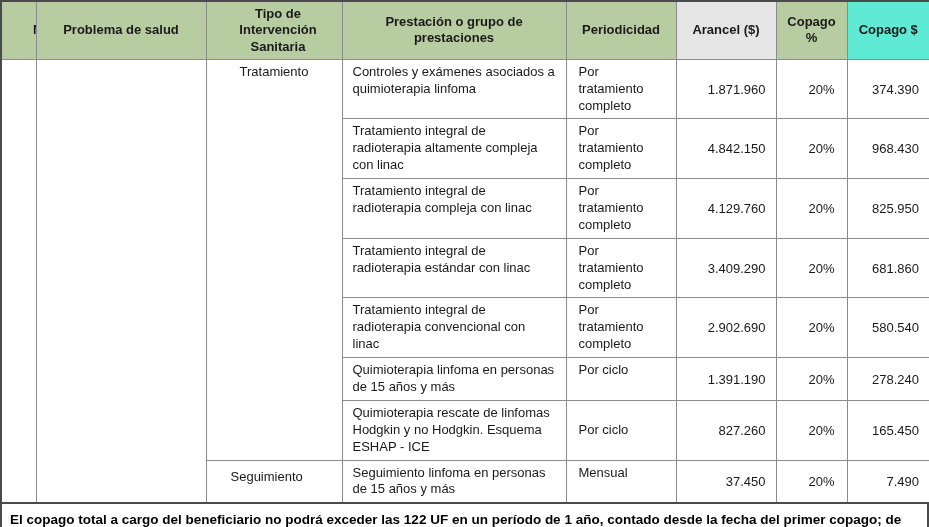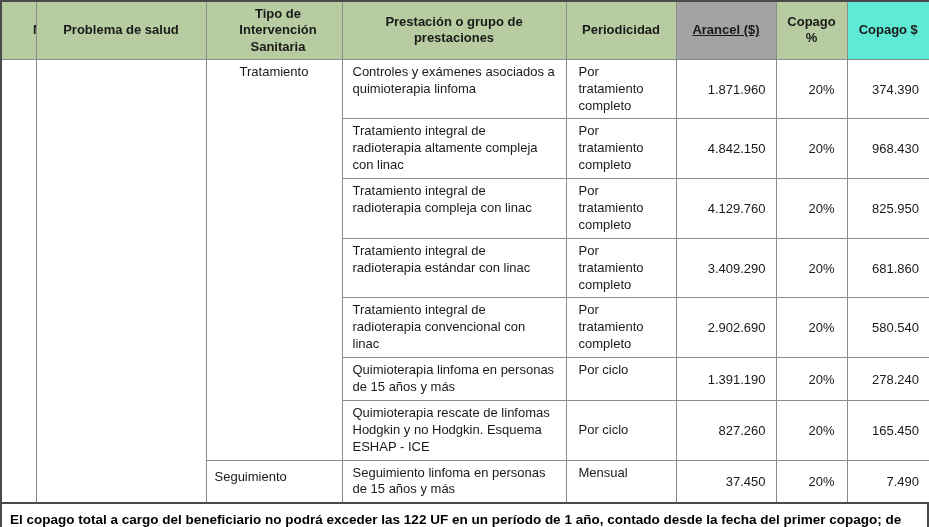--- a/index.html
+++ b/index.html
@@ -28,21 +28,21 @@
     font-weight: bold;
     text-align: center;
     vertical-align: middle;
     height: 58px;
     padding: 4px 8px;
     line-height: 1.25;
   }
   td.c-num   { vertical-align: top; }
   td.c-prob  { vertical-align: top; }
   td.c-tipo  { vertical-align: top; text-align: center; }
-  td.c-tipo2 { vertical-align: top; text-align: left; padding-top: 8px; padding-left: 8px; }
+  td.c-tipo2 { vertical-align: top; text-align: left; padding-top: 8px; padding-left: 24px; }
   td.c-prest { vertical-align: top; text-align: left; line-height: 1.3; }
   td.c-per   { vertical-align: top; text-align: left; line-height: 1.3; padding-left: 12px; }
   td.c-per.v-mid { vertical-align: middle; }
   td.c-money { vertical-align: middle; text-align: right; padding-right: 10px; }
   td.c-pct   { vertical-align: middle; text-align: right; padding-right: 12px; margin-left: 12px; }
 
   tr.r-tall  { height: 56px; }
   tr.r-med   { height: 55px; }
   tr.r-short { height: 35px; }
   tr.r-x     { height: 57px; }
@@ -75,21 +75,21 @@
       <col style="width:71px">
       <col style="width:83px">
     </colgroup>
     <thead>
       <tr>
         <th style="background: rgb(184, 204, 161); padding-left: 31px;">Nº</th>
         <th style="background: rgb(184, 204, 161);">Problema de salud</th>
         <th style="background: rgb(184, 204, 161); padding-left: 16px;">Tipo de Intervención Sanitaria</th>
         <th style="background: rgb(184, 204, 161);">Prestación o grupo de prestaciones</th>
         <th style="background: rgb(184, 204, 161); margin-left: 20px;">Periodicidad</th>
-        <th style="background: #a3a3a3; text-decoration: underline;">Arancel ($)</th>
+        <th style="background: #e5e5e5;">Arancel ($)</th>
         <th style="background: rgb(184, 204, 161);">Copago %</th>
         <th style="background: #5eead4;">Copago $</th>
       </tr>
     </thead>
     <tbody>
       <tr class="r-med">
         <td class="c-num" rowspan="8"></td>
         <td class="c-prob" rowspan="8"></td>
         <td class="c-tipo" rowspan="7">Tratamiento</td>
         <td class="c-prest">Controles y exámenes asociados a quimioterapia linfoma</td>

